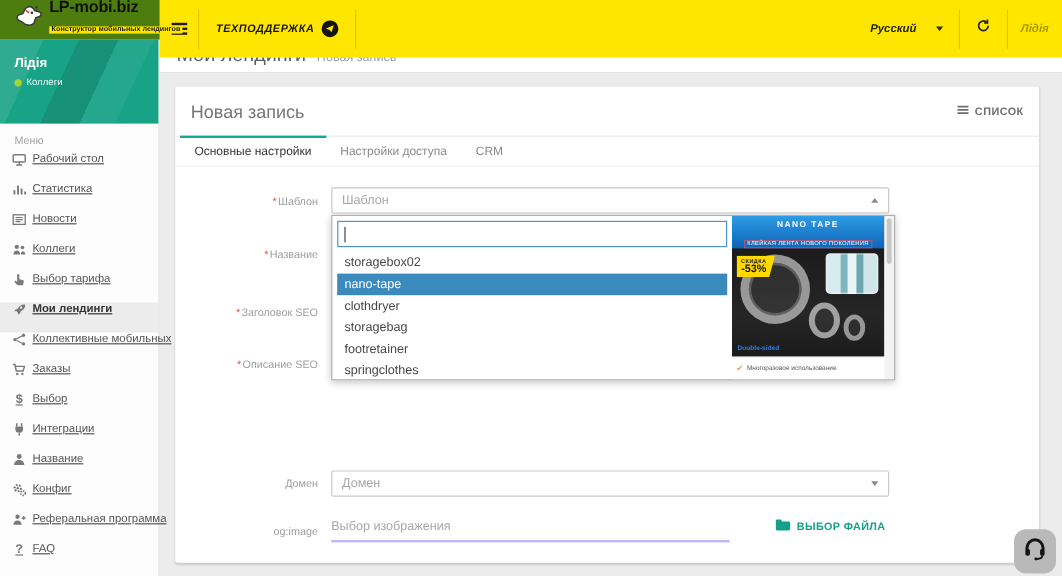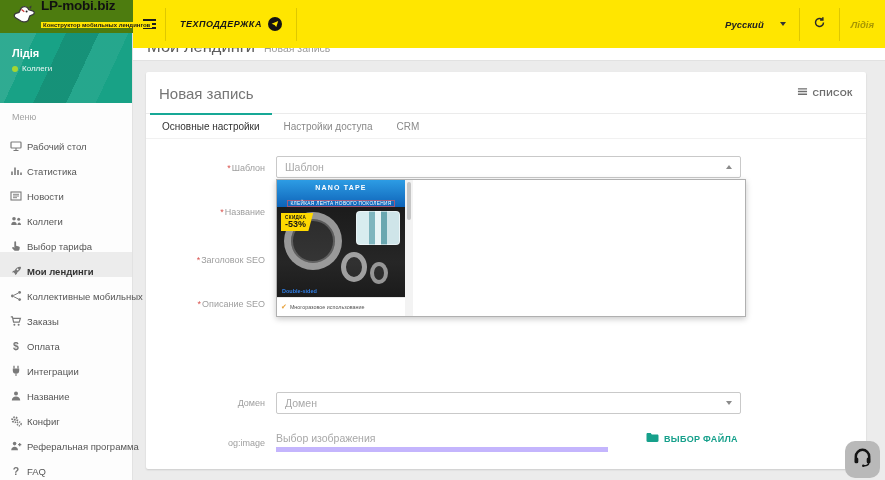--- a/index.html
+++ b/index.html
@@ -33,21 +33,21 @@
   
   .sidebar { position:absolute; left:0; top:33px; width:133px; bottom:0; background:#fdfdfd; border-right:1px solid #e2e2e2; z-index:20; }
   .profile { height:70px; padding:14px 12px 0;
     background:#18a286;
     background-image:linear-gradient(115deg, rgba(255,255,255,.10) 0 22%, rgba(0,0,0,0) 22% 40%, rgba(0,0,0,.10) 40% 60%, rgba(255,255,255,.06) 60% 78%, rgba(0,0,0,0) 78%);
   }
   .profile-name { font-size:11px; font-weight:bold; color:#fff; }
   .profile-status { margin-top:5px; display:flex; align-items:center; gap:4px; font-size:8px; color:rgba(255,255,255,.92); }
   .status-dot { width:6px; height:6px; border-radius:50%; background:#a5d631; }
   .menu-caption { padding:9px 12px 5px; font-size:9px; color:#a3a3a3; }
-  .menu-item { height:25px; display:flex; align-items:flex-end; padding:0 10px; font-size:9.5px; color:#555; cursor:pointer; white-space:nowrap; }
+  .menu-item { height:25px; display:flex; align-items:flex-start; padding:0 10px; font-size:9.5px; color:#555; cursor:pointer; white-space:nowrap;text-decoration:underline; }
   .menu-item.active { background:#ececec; color:#333; font-weight:bold; }
   .mi-icon { width:17px; flex:0 0 17px; display:flex; align-items:center; opacity:.8; }
   .mi-icon .txt-ic { font-size:10.5px; font-weight:bold; color:#555; width:12px; text-align:center; }
 
   
   .main { position:absolute; left:133px; top:33px; right:0; bottom:0; background:#ececec; }
   .breadcrumb-bar { height:28px; background:#fff; border-bottom:1px solid #e2e2e2; display:flex; align-items:baseline; padding:4px 14px 0; }
   .bc-title { font-size:16.5px; color:#5d5d5d; }
   .bc-sub { margin-left:9px; font-size:10.5px; color:#9b9b9b; }
 
@@ -98,21 +98,21 @@
     border:5px solid rgba(255,255,255,.55); background:rgba(255,255,255,.05); }
   .pv-roll-3 { position:absolute; left:93px; top:82px; width:18px; height:22px; border-radius:50%;
     border:4px solid rgba(255,255,255,.5); background:rgba(255,255,255,.05); }
   .pv-caption { position:absolute; left:5px; bottom:3px; font-size:5.5px; font-weight:bold; color:#2f7fe8; }
   .pv-footer { height:19px; background:#fff; border-top:1px solid #e8e8e8; display:flex; align-items:center; padding:0 4px; }
   .pv-check { font-size:7px; color:#e8a33d; }
   .pv-feature { margin-left:3px; font-size:5.4px; color:#555; }
   .dd-scroll { width:8px; background:#f3f3f3; position:relative; cursor:pointer; }
   .dd-thumb { position:absolute; left:2px; top:2px; width:4px; height:38px; border-radius:2px; background:#c6c6c6; }
 
-  .underline-input { position:absolute; left:130px; width:332px; height:24px; border:none; border-bottom:5px solid #c4b5fd;
+  .underline-input { position:absolute; left:130px; width:332px; height:24px; border:none; border-bottom:2px solid #c4b5fd;
     font-size:10.5px; color:#444; outline:none; background:transparent; font-family:inherit; }
   .underline-input::placeholder { color:#a8a8a8; }
   .file-btn { position:absolute; left:500px; display:flex; align-items:center; gap:5px; color:#16a08b;
     font-size:9px; font-weight:bold; letter-spacing:.3px; cursor:pointer; }
 
   .chat-widget { position:absolute; left:845px; top:441px; width:35px; height:37px; border-radius:10px;
     background:#b9b9b9; display:flex; align-items:center; justify-content:center; cursor:pointer; z-index:60; }
 </style>
 </head>
 <body>
@@ -249,21 +249,21 @@
               <circle cx="4.4" cy="9.7" r="1"></circle>
               <circle cx="8.6" cy="9.7" r="1"></circle>
             </svg>
           </span>
     <span class="mi-label">Заказы</span>
   </div>
         <div class="menu-item">
     <span class="mi-icon">
             <span class="txt-ic">$</span>
           </span>
-    <span class="mi-label">Оплата</span>
+    <span class="mi-label">Выбор</span>
   </div>
         <div class="menu-item">
     <span class="mi-icon">
             <svg width="12" height="12" viewBox="0 0 12 12" fill="#5a5a5a">
               <path d="M4 .8v2.7M8 .8v2.7" stroke="#5a5a5a" stroke-width="1.3"></path>
               <path d="M2.8 3.5h6.4v2a3.2 3.2 0 0 1-3.2 3.2A3.2 3.2 0 0 1 2.8 5.5z"></path>
               <path d="M6 8.7v2.4" stroke="#5a5a5a" stroke-width="1.1"></path>
             </svg>
           </span>
     <span class="mi-label">Интеграции</span>
@@ -337,20 +337,34 @@
       <div class="flabel required" style="top:227px">Описание SEO</div>
       <div class="flabel" style="top:326px">Домен</div>
       <div class="flabel" style="top:366px">og:image</div>
 
       <div class="selectbox" style="top:84px">
         <span class="ph">Шаблон</span>
         <span class="caret-up"></span>
       </div>
 
       <div class="dropdown">
+        <div class="dd-left">
+          <div class="dd-search">
+            <span class="caret-bar"></span>
+            <input type="text" value="" style="">
+          </div>
+          <div class="dd-options" id="dd-options">
+              <div class="dd-option">storagebox02</div>
+              <div class="dd-option highlighted">nano-tape</div>
+              <div class="dd-option">clothdryer</div>
+              <div class="dd-option">storagebag</div>
+              <div class="dd-option">footretainer</div>
+              <div class="dd-option">springclothes</div>
+            </div>
+        </div>
         <div class="dd-right">
           <div class="pv-img">
             <div class="pv-head">
               <div class="pv-title">NANO TAPE</div>
               <div class="pv-sub">КЛЕЙКАЯ ЛЕНТА НОВОГО ПОКОЛЕНИЯ</div>
             </div>
             <div class="pv-roll-big"></div>
             <div class="pv-roll-2"></div>
             <div class="pv-roll-3"></div>
             <div class="pv-inset"></div>

